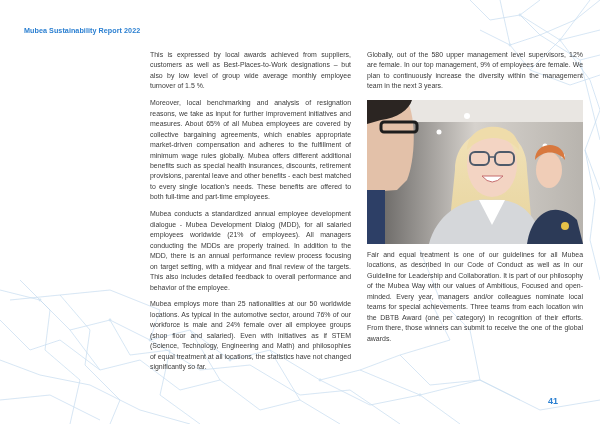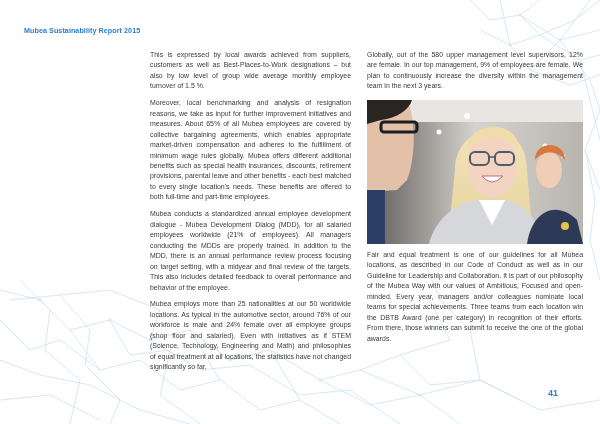--- a/index.html
+++ b/index.html
@@ -20,21 +20,21 @@
   }
   .col p { margin: 0 0 6.5px 0; }
   .col-left { left: 150px; top: 50px; width: 201px; }
   .col-right-top { left: 367px; top: 50px; width: 216px; }
   .col-right-bottom { left: 367px; top: 250px; width: 216px; }
   .photo {
     position: absolute; left: 367px; top: 100px; width: 216px; height: 144px;
     overflow: hidden; background: #c9c5c0;
   }
   .page-number {
-    position: absolute; left: 548px; top: 388px; font-size: 9px; font-weight: bold; color: #2a7fd1;
+    position: absolute; left: 548px; top: 396px; font-size: 9px; font-weight: bold; color: #2a7fd1;
   }
 </style>
 </head>
 <body>
 
 <svg class="network" viewBox="0 0 600 424">
   <g stroke="#bcd6ec" stroke-width="0.7" fill="none" opacity="0.85">
 
     <polyline points="0,290 40,300 70,330 110,320 150,340 190,330 230,360 270,350 320,380 360,370 420,395 480,380 540,410 600,400"></polyline>
     <polyline points="0,320 30,350 60,340 100,370 140,360 180,390 220,380 260,410 300,400 340,424"></polyline>
@@ -70,21 +70,21 @@
       <circle cx="150" cy="340" r="1.4"></circle>
     <circle cx="230" cy="360" r="1.4"></circle>
       <circle cx="320" cy="380" r="1.4"></circle>
       <circle cx="420" cy="395" r="1.4"></circle>
     <circle cx="520" cy="15" r="1.4"></circle>
       <circle cx="560" cy="40" r="1.4"></circle>
       <circle cx="510" cy="45" r="1.4"></circle>
   </g>
 </svg>
 
-<div class="header-title">Mubea Sustainability Report 2015</div>
+<div class="header-title">Mubea Sustainability Report 2022</div>
 
 <div class="col col-left">
   <p>This is expressed by local awards achieved from suppliers, customers as well as Best-Places-to-Work designations – but also by low level of group wide average monthly employee turnover of 1.5 %.</p>
   <p>Moreover, local benchmarking and analysis of resignation reasons, we take as input for further improvement initiatives and measures. About 65% of all Mubea employees are covered by collective bargaining agreements, which enables appropriate market-driven compensation and adheres to the fulfillment of minimum wage rules globally. Mubea offers different additional benefits such as special health insurances, discounts, retirement provisions, parental leave and other benefits - each best matched to every single location’s needs. These benefits are offered to both full-time and part-time employees.</p>
   <p>Mubea conducts a standardized annual employee development dialogue - Mubea Development Dialog (MDD), for all salaried employees worldwide (21% of employees). All managers conducting the MDDs are properly trained. In addition to the MDD, there is an annual performance review process focusing on target setting, with a midyear and final review of the targets. This also includes detailed feedback to overall performance and behavior of the employee.</p>
   <p>Mubea employs more than 25 nationalities at our 50 worldwide locations. As typical in the automotive sector, around 76% of our workforce is male and 24% female over all employee groups (shop floor and salaried). Even with initiatives as if STEM (Science, Technology, Engineering and Math) and philosophies of equal treatment at all locations, the statistics have not changed significantly so far.</p>
 </div>
 
 <div class="col col-right-top">
   <p>Globally, out of the 580 upper management level supervisors, 12% are female. In our top management, 9% of employees are female. We plan to continuously increase the diversity within the management team in the next 3 years.</p>

